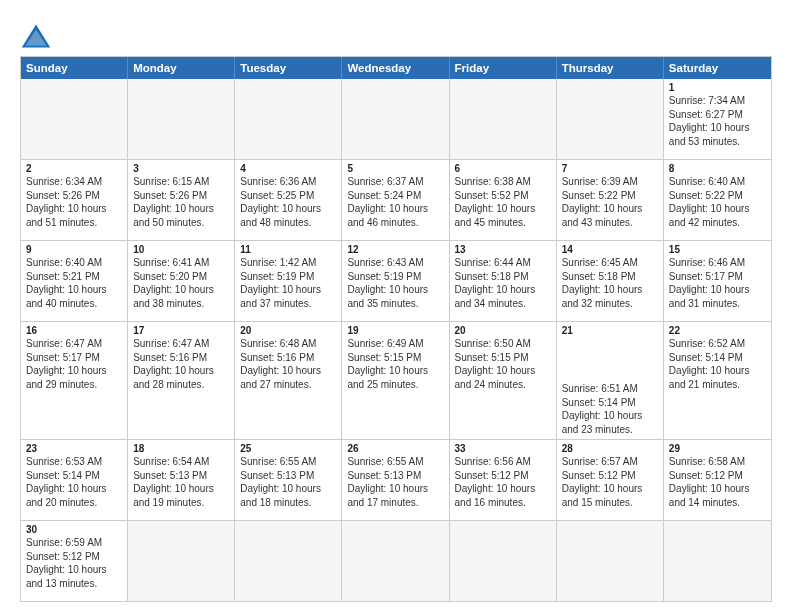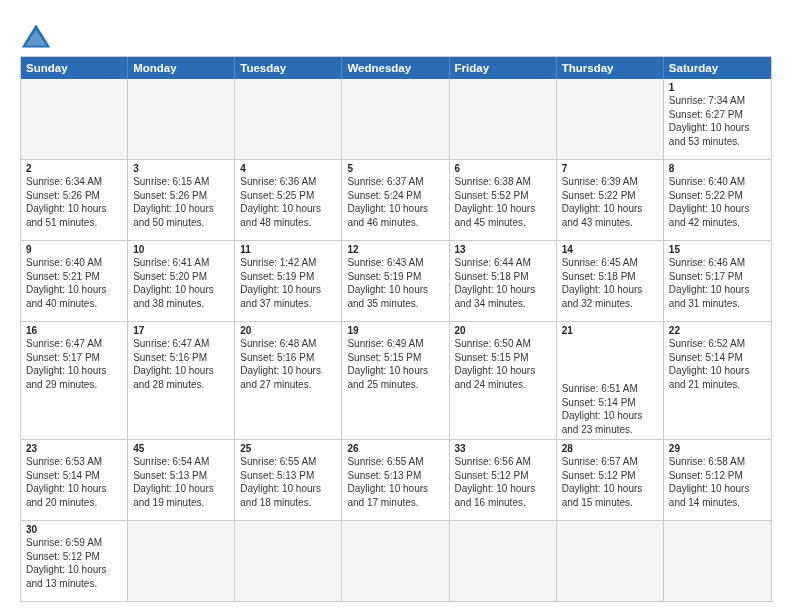--- a/index.html
+++ b/index.html
@@ -290,21 +290,21 @@
           </div>
         </div>
         <div class="cal-row">
           <div class="cal-cell">
             <span class="day-num">23</span>
             <div class="cell-info" style="white-space: pre-line;">Sunrise: 6:53 AM
 Sunset: 5:14 PM
 Daylight: 10 hours and 20 minutes.</div>
           </div>
           <div class="cal-cell">
-            <span class="day-num">45</span>
+            <span class="day-num">18</span>
             <div class="cell-info" style="white-space: pre-line;">Sunrise: 6:54 AM
 Sunset: 5:13 PM
 Daylight: 10 hours and 19 minutes.</div>
           </div>
           <div class="cal-cell">
             <span class="day-num">25</span>
             <div class="cell-info" style="white-space: pre-line;">Sunrise: 6:55 AM
 Sunset: 5:13 PM
 Daylight: 10 hours and 18 minutes.</div>
           </div>

